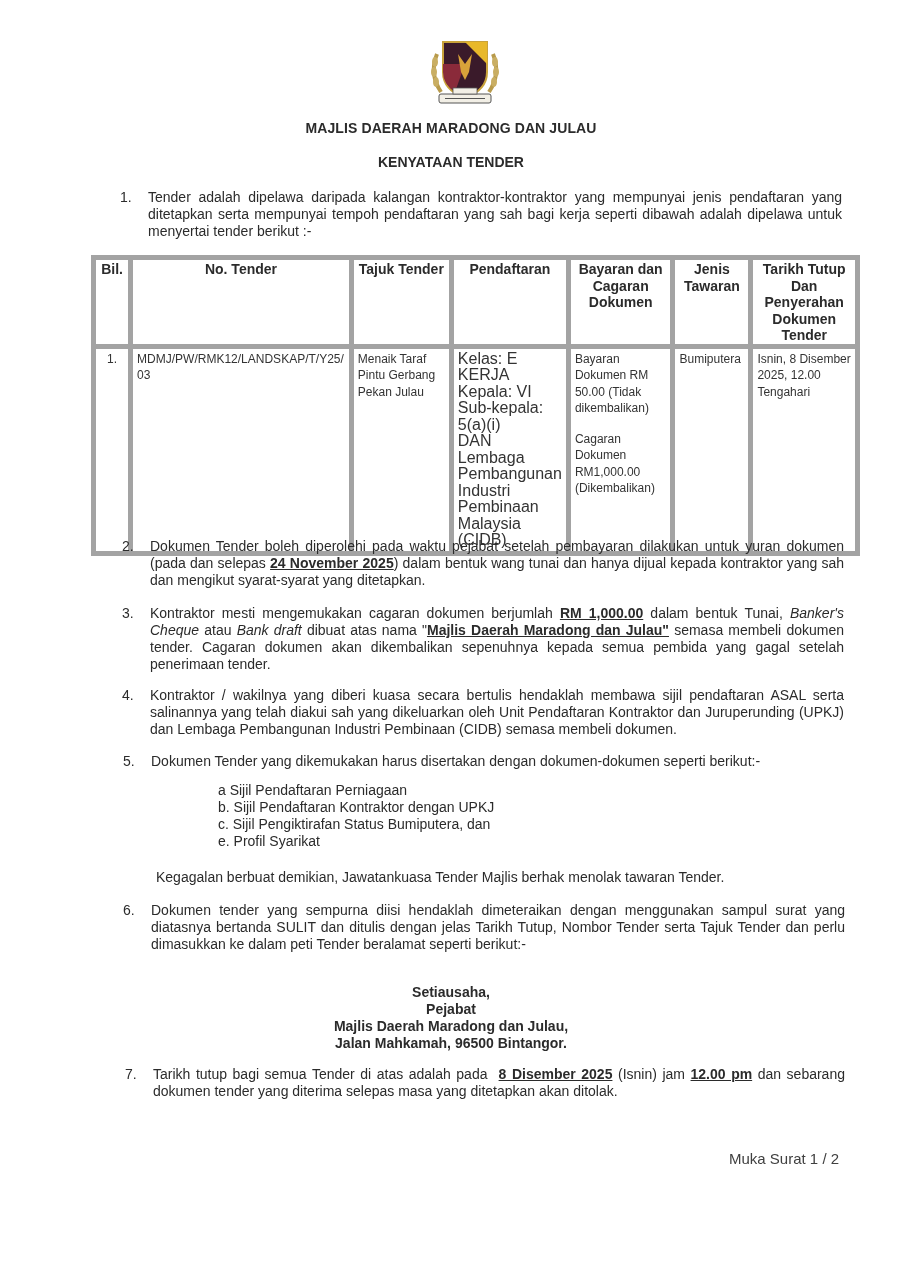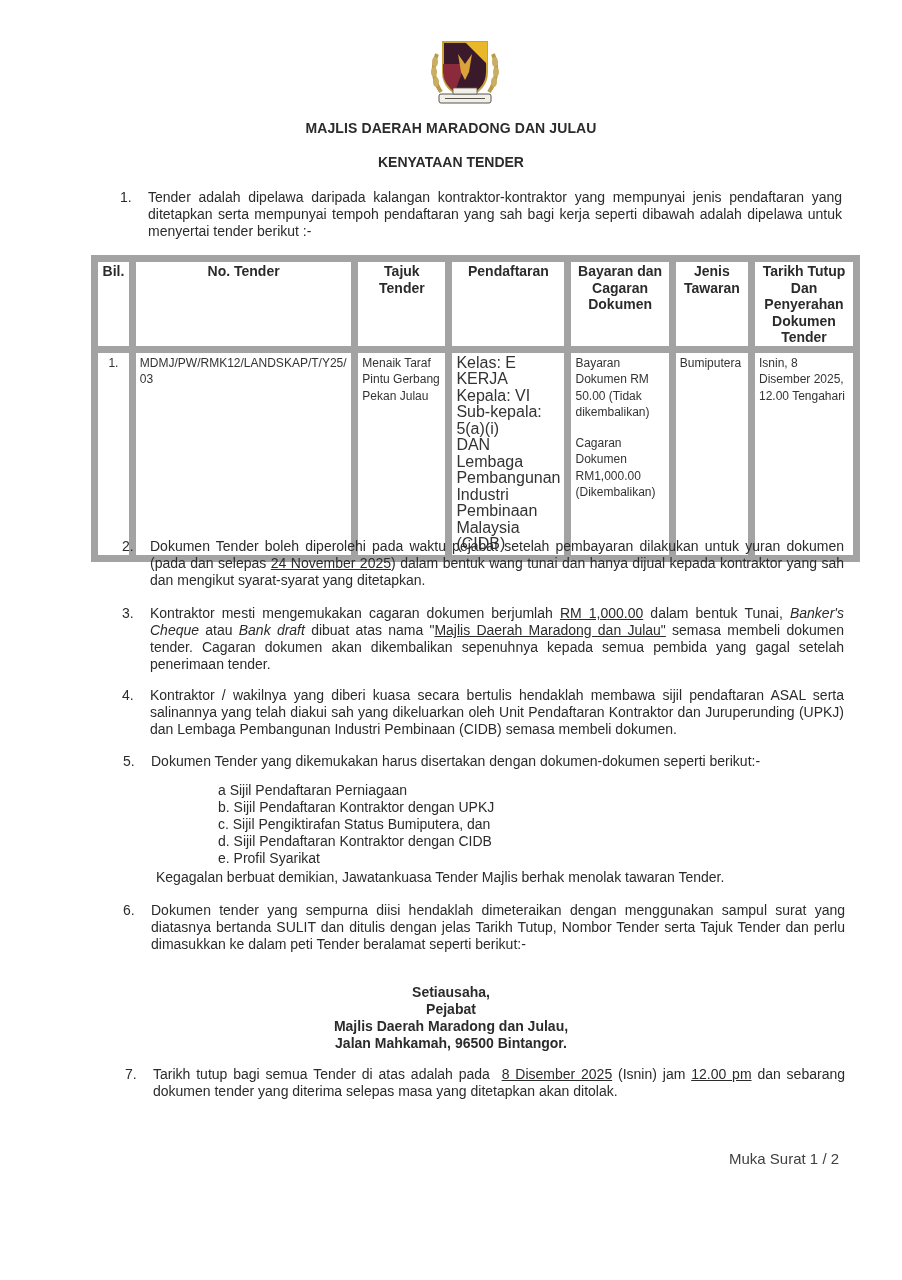--- a/index.html
+++ b/index.html
@@ -18,29 +18,29 @@
   .p3 { left: 150px; top: 597px; width: 694px; }
   .p4 { left: 150px; top: 679px; width: 694px; }
   .p5 { left: 151px; top: 745px; width: 694px; }
   .p6 { left: 151px; top: 894px; width: 694px; }
   .p7 { left: 153px; top: 1058px; width: 692px; }
   .sublist { margin: 12px; padding: 0 0 0 55px; list-style: none; }
   .sublist li { line-height: 17px; }
   .kegagalan { position: absolute; left: 156px; top: 861px; font-size: 14px; }
   .address { position: absolute; left: 0; width: 902px; top: 976px; text-align: center;
              font-weight: bold; font-size: 14px; line-height: 17px; }
-  .u { text-decoration: underline; font-weight: normal; }
+  .u { text-decoration: underline; font-weight: bold; }
   .b { font-weight: normal; }
   .i { font-style: italic; }
   .footer-page { position: absolute; left: 729px; top: 1142px; font-size: 15px; color: #404040; }
   .bottom-bar { position: absolute; left: 0; top: 1278px; width: 902px; height: 2px; background: #444; }
 
   table.tender { position: absolute; left: 91px; top: 247px; width: 769px; border-collapse: collapse;
                  font-size: 12px; }
-  table.tender th, table.tender td { border: 7px solid #a3a3a3; vertical-align: top; }
+  table.tender th, table.tender td { border: 5px solid #a3a3a3; vertical-align: top; }
   table.tender th { font-weight: bold; font-size: 14px; line-height: 16.5px; text-align: center;
                     height: 82px; padding: 1px 2px 0 2px; }
   table.tender td { line-height: 16.5px; padding: 2px 4px; color: #333; }
   .c-bil { width: 30px; }
   .c-no { width: 212px; }
   .c-tajuk { width: 103px; }
   .c-pend { width: 108px; }
   .c-bay { width: 99px; }
   .c-jenis { width: 70px; }
   .c-tarikh { width: 103px; }
@@ -139,21 +139,20 @@
     <span>Kontraktor / wakilnya yang diberi kuasa secara bertulis hendaklah membawa sijil pendaftaran ASAL serta salinannya yang telah diakui sah yang dikeluarkan oleh Unit Pendaftaran Kontraktor dan Juruperunding (UPKJ) dan Lembaga Pembangunan Industri Pembinaan (CIDB) semasa membeli dokumen.</span>
   </div>
 
   <div class="para p5">
     <span class="num">5.</span>
     <div>Dokumen Tender yang dikemukakan harus disertakan dengan dokumen-dokumen seperti berikut:-</div>
     <ul class="sublist">
       <li>a Sijil Pendaftaran Perniagaan</li>
       <li>b. Sijil Pendaftaran Kontraktor dengan UPKJ</li>
       <li>c. Sijil Pengiktirafan Status Bumiputera, dan</li>
-      <li>d. Sijil Pendaftaran Kontraktor dengan CIDB</li>
       <li>e. Profil Syarikat</li>
     </ul>
   </div>
   <div class="kegagalan">Kegagalan berbuat demikian, Jawatankuasa Tender Majlis berhak menolak tawaran Tender.</div>
 
   <div class="para p6">
     <span class="num">6.</span>
     <span>Dokumen tender yang sempurna diisi hendaklah dimeteraikan dengan menggunakan sampul surat yang diatasnya bertanda </span><span class="b">SULIT</span><span> dan ditulis dengan jelas Tarikh Tutup, Nombor Tender serta Tajuk Tender dan perlu dimasukkan ke dalam peti Tender beralamat seperti berikut:-</span>
   </div>
 

